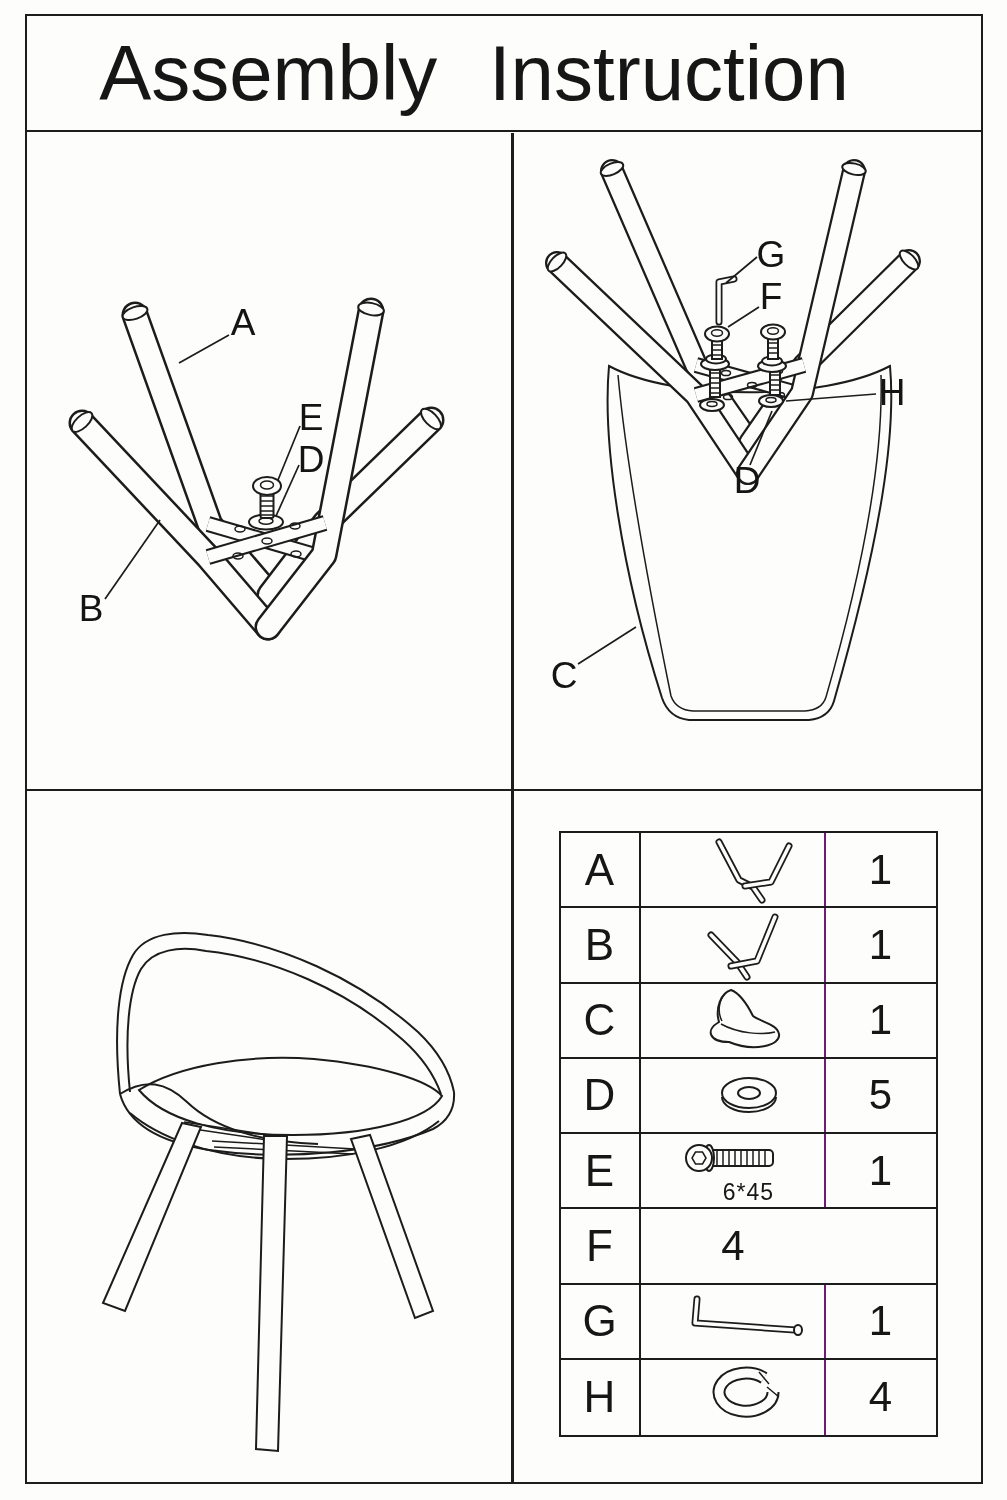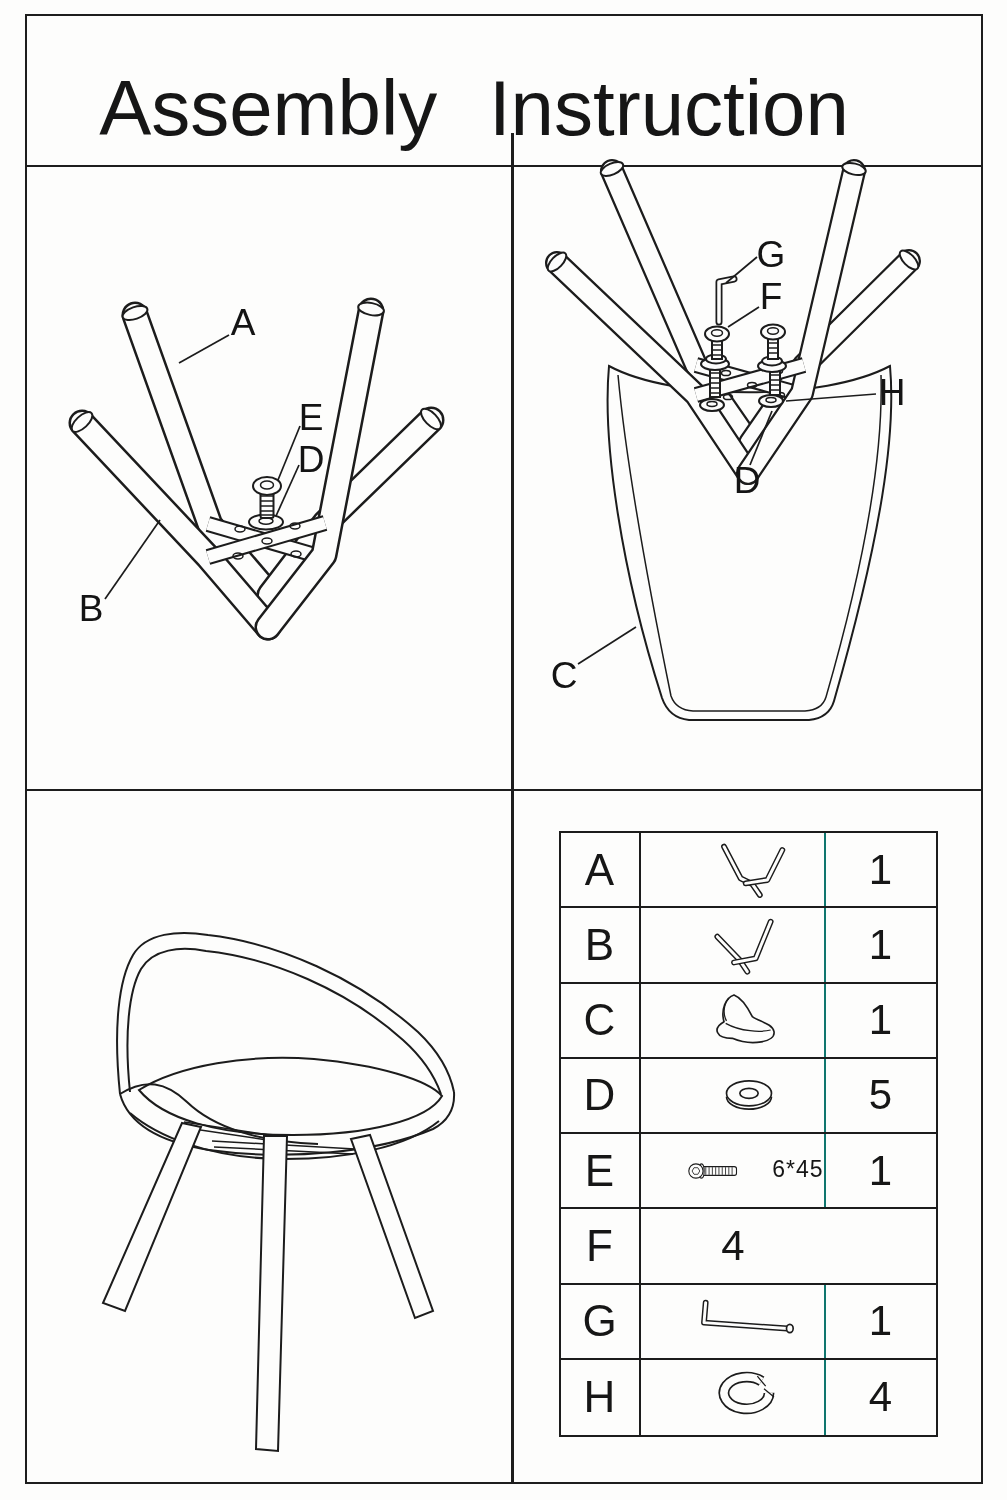--- a/index.html
+++ b/index.html
@@ -1,21 +1,21 @@
 <!DOCTYPE html>
 <html><head>
 <meta charset="utf-8">
 <style>
   html,body{margin:0;padding:0;background:#e8e8e6;}
   .page{position:relative;width:1007px;height:1500px;background:#fdfdfc;margin:0 auto;
         font-family:"Liberation Sans",sans-serif;color:#161616;overflow:hidden;}
   .sheet{position:absolute;left:25px;top:14px;width:954px;height:1466px;
          border:2.5px solid #1d1d1d;background:#fdfdfc;}
   .titlebar{position:absolute;left:0;top:0;width:100%;height:114px;
-            border-bottom:2.5px solid #1d1d1d;display:flex;align-items:center;justify-content:center;margin-top:35px;}
+            border-bottom:2.5px solid #1d1d1d;display:flex;align-items:center;justify-content:center;}
   .titlebar h1{margin:0 60px 0 0;font-size:78px;font-weight:400;letter-spacing:0px;
                word-spacing:30px;white-space:nowrap;}
   .content{position:absolute;left:0;top:116.5px;right:0;bottom:0;}
   .vdiv{position:absolute;left:484px;top:0;width:2.5px;height:100%;background:#1d1d1d;}
   .hdiv{position:absolute;left:0;top:656px;width:100%;height:2.5px;background:#1d1d1d;}
   .panel{position:absolute;overflow:hidden;}
   .p-tl{left:0;top:0;width:484px;height:656px;}
   .p-tr{left:486.5px;top:0;right:0;height:656px;}
   .p-bl{left:0;top:658.5px;width:484px;bottom:0;}
   .p-br{left:486.5px;top:658.5px;right:0;bottom:0;}
@@ -34,21 +34,21 @@
   .lead{stroke:#1c1c1c;stroke-width:1.7;}
   .lbl{font-family:"Liberation Sans",sans-serif;font-size:37px;fill:#141414;}
 
   
   .ptable{position:absolute;left:45px;top:40px;width:375px;height:602px;
           border:2.4px solid #1c1c1c;display:grid;grid-template-rows:repeat(8,1fr);background:#fdfdfc;}
   .prow{display:grid;grid-template-columns:80px 185px 1fr;border-bottom:2px solid #1c1c1c;}
   .prow:last-child{border-bottom:none;}
   .cell{display:flex;align-items:center;justify-content:center;}
   .cl{border-right:2px solid #1c1c1c;font-size:44px;}
-  .ci{border-right:2px solid #0f766e;flex-direction:row;padding-left:33px;}
+  .ci{border-right:2px solid #701a75;flex-direction:column;padding-left:33px;}
   .cq{font-size:42px;}
   .sz{font-size:23px;margin-top:-2px;letter-spacing:1px;}
 </style>
 </head>
 <body>
 
 <div class="page">
   <div class="sheet">
 
     <div class="titlebar">

